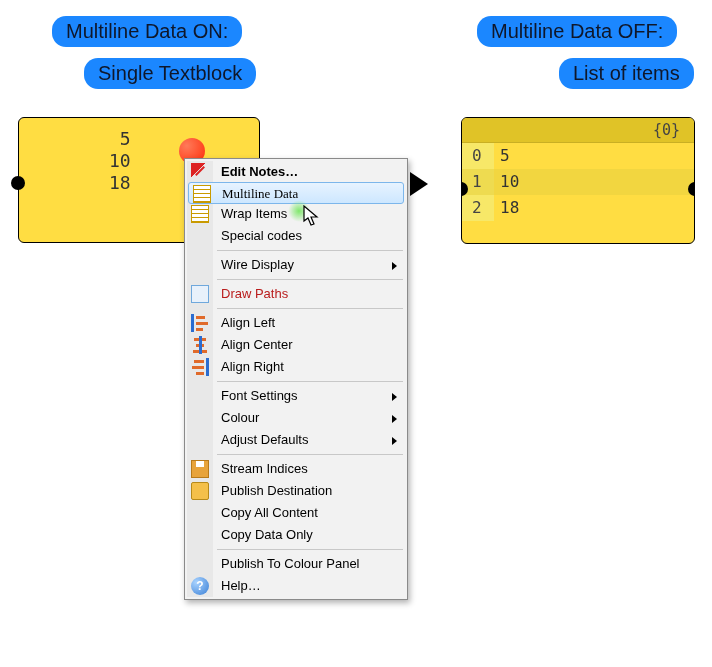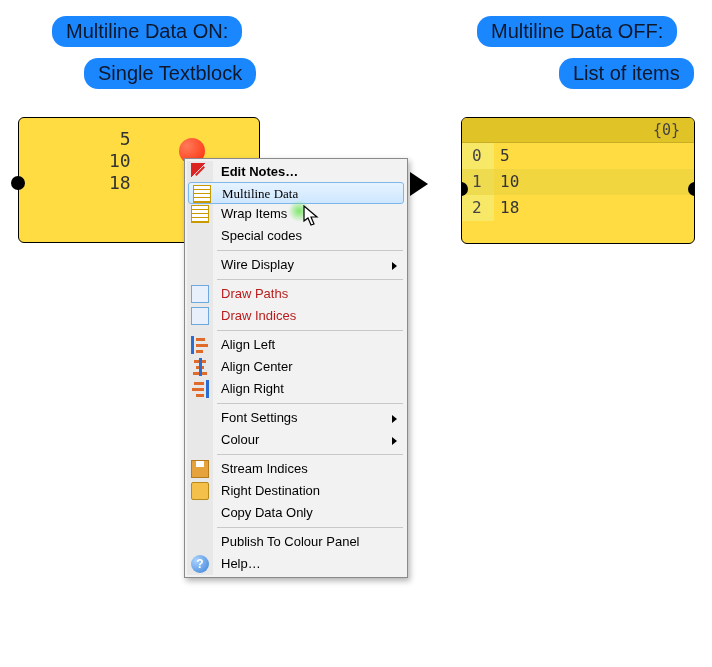--- a/index.html
+++ b/index.html
@@ -256,24 +256,20 @@
     <li class="sep"></li>
     <li>
       <span>Wire Display</span>
       <span class="sub"></span>
     </li>
     <li class="sep"></li>
     <li class="disabled">
       <span class="ico ico-rect"></span>
       <span>Draw Paths</span>
     </li>
-    <li class="disabled">
-      <span class="ico ico-rect"></span>
-      <span>Draw Indices</span>
-    </li>
     <li class="sep"></li>
     <li>
       <span class="ico ico-align-l"></span>
       <span>Align Left</span>
     </li>
     <li>
       <span class="ico ico-align-c"></span>
       <span>Align Center</span>
     </li>
     <li>
@@ -282,28 +278,35 @@
     </li>
     <li class="sep"></li>
     <li>
       <span>Font Settings</span>
       <span class="sub"></span>
     </li>
     <li>
       <span>Colour</span>
       <span class="sub"></span>
     </li>
+    <li>
+      <span>Adjust Defaults</span>
+      <span class="sub"></span>
+    </li>
     <li class="sep"></li>
     <li>
       <span class="ico ico-disk"></span>
       <span>Stream Indices</span>
     </li>
     <li>
       <span class="ico ico-folder"></span>
-      <span>Right Destination</span>
+      <span>Publish Destination</span>
+    </li>
+    <li>
+      <span>Copy All Content</span>
     </li>
     <li>
       <span>Copy Data Only</span>
     </li>
     <li class="sep"></li>
     <li>
       <span>Publish To Colour Panel</span>
     </li>
     <li>
       <span class="ico ico-help"></span>

